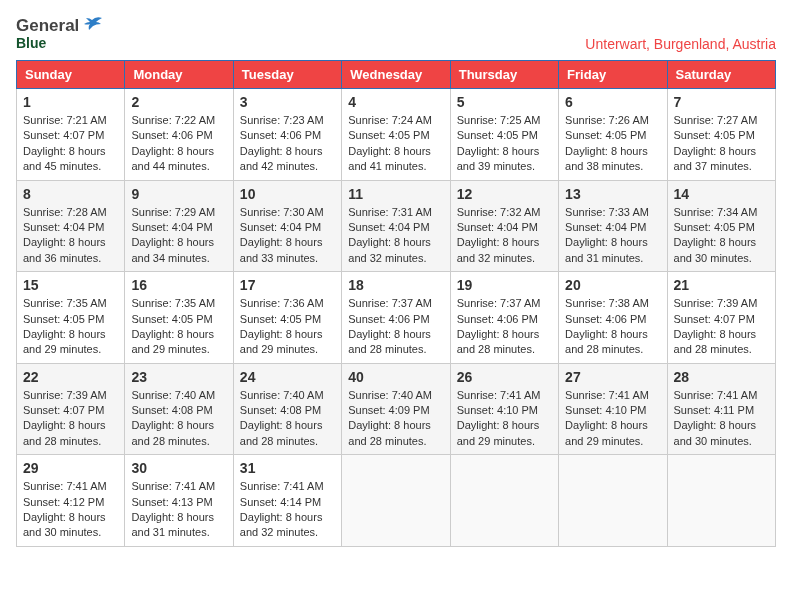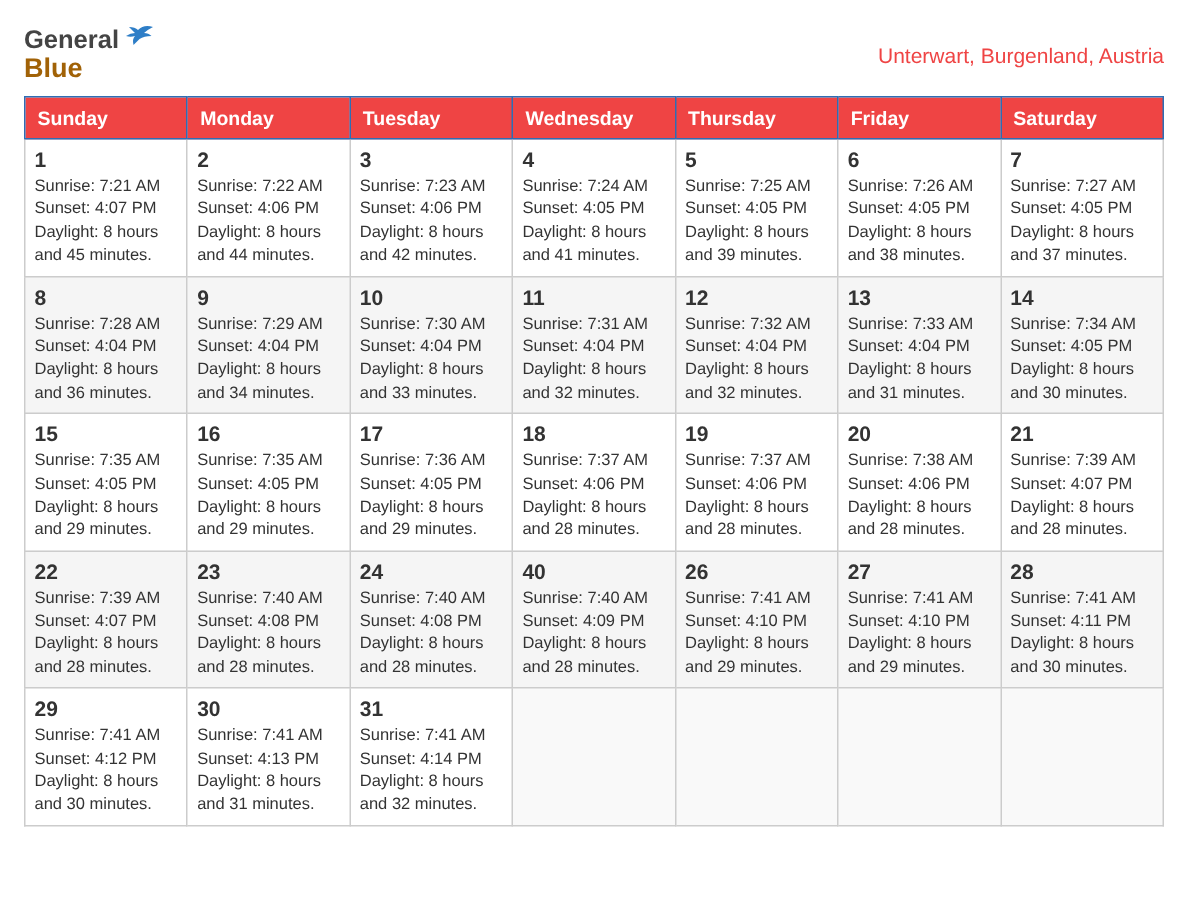--- a/index.html
+++ b/index.html
@@ -6,21 +6,21 @@
     body {
       font-family: Arial, sans-serif;
       background: #fff;
       width: 792px;
       min-height: 612px;
       padding: 16px;
     }
     .header-section {
       display: flex;
       justify-content: space-between;
-      align-items: center;
+      align-items: flex-end;
       margin-bottom: 8px;
     }
     .logo {
       display: flex;
       flex-direction: column;
       align-items: flex-start;
     }
     .title-block {
       text-align: right;
     }
@@ -77,23 +77,23 @@
     .logo-row {
       display: flex;
       align-items: center;
     }
     .logo-text-general {
       font-size: 17px;
       font-weight: bold;
       color: #444;
     }
     .logo-text-blue {
-      font-size: 18px;
-      font-weight: bold;
-      color: #a16207;
+      font-size: 14px;
+      font-weight: bold;
+      color: #14532d;
     }
   </style>
 </head>
 <body>
 
 <div class="header-section">
   <div class="logo">
     <div class="logo-row">
       <span class="logo-text-general">General</span>
       <span style="display:inline-block;margin-left:2px;vertical-align:middle;">

